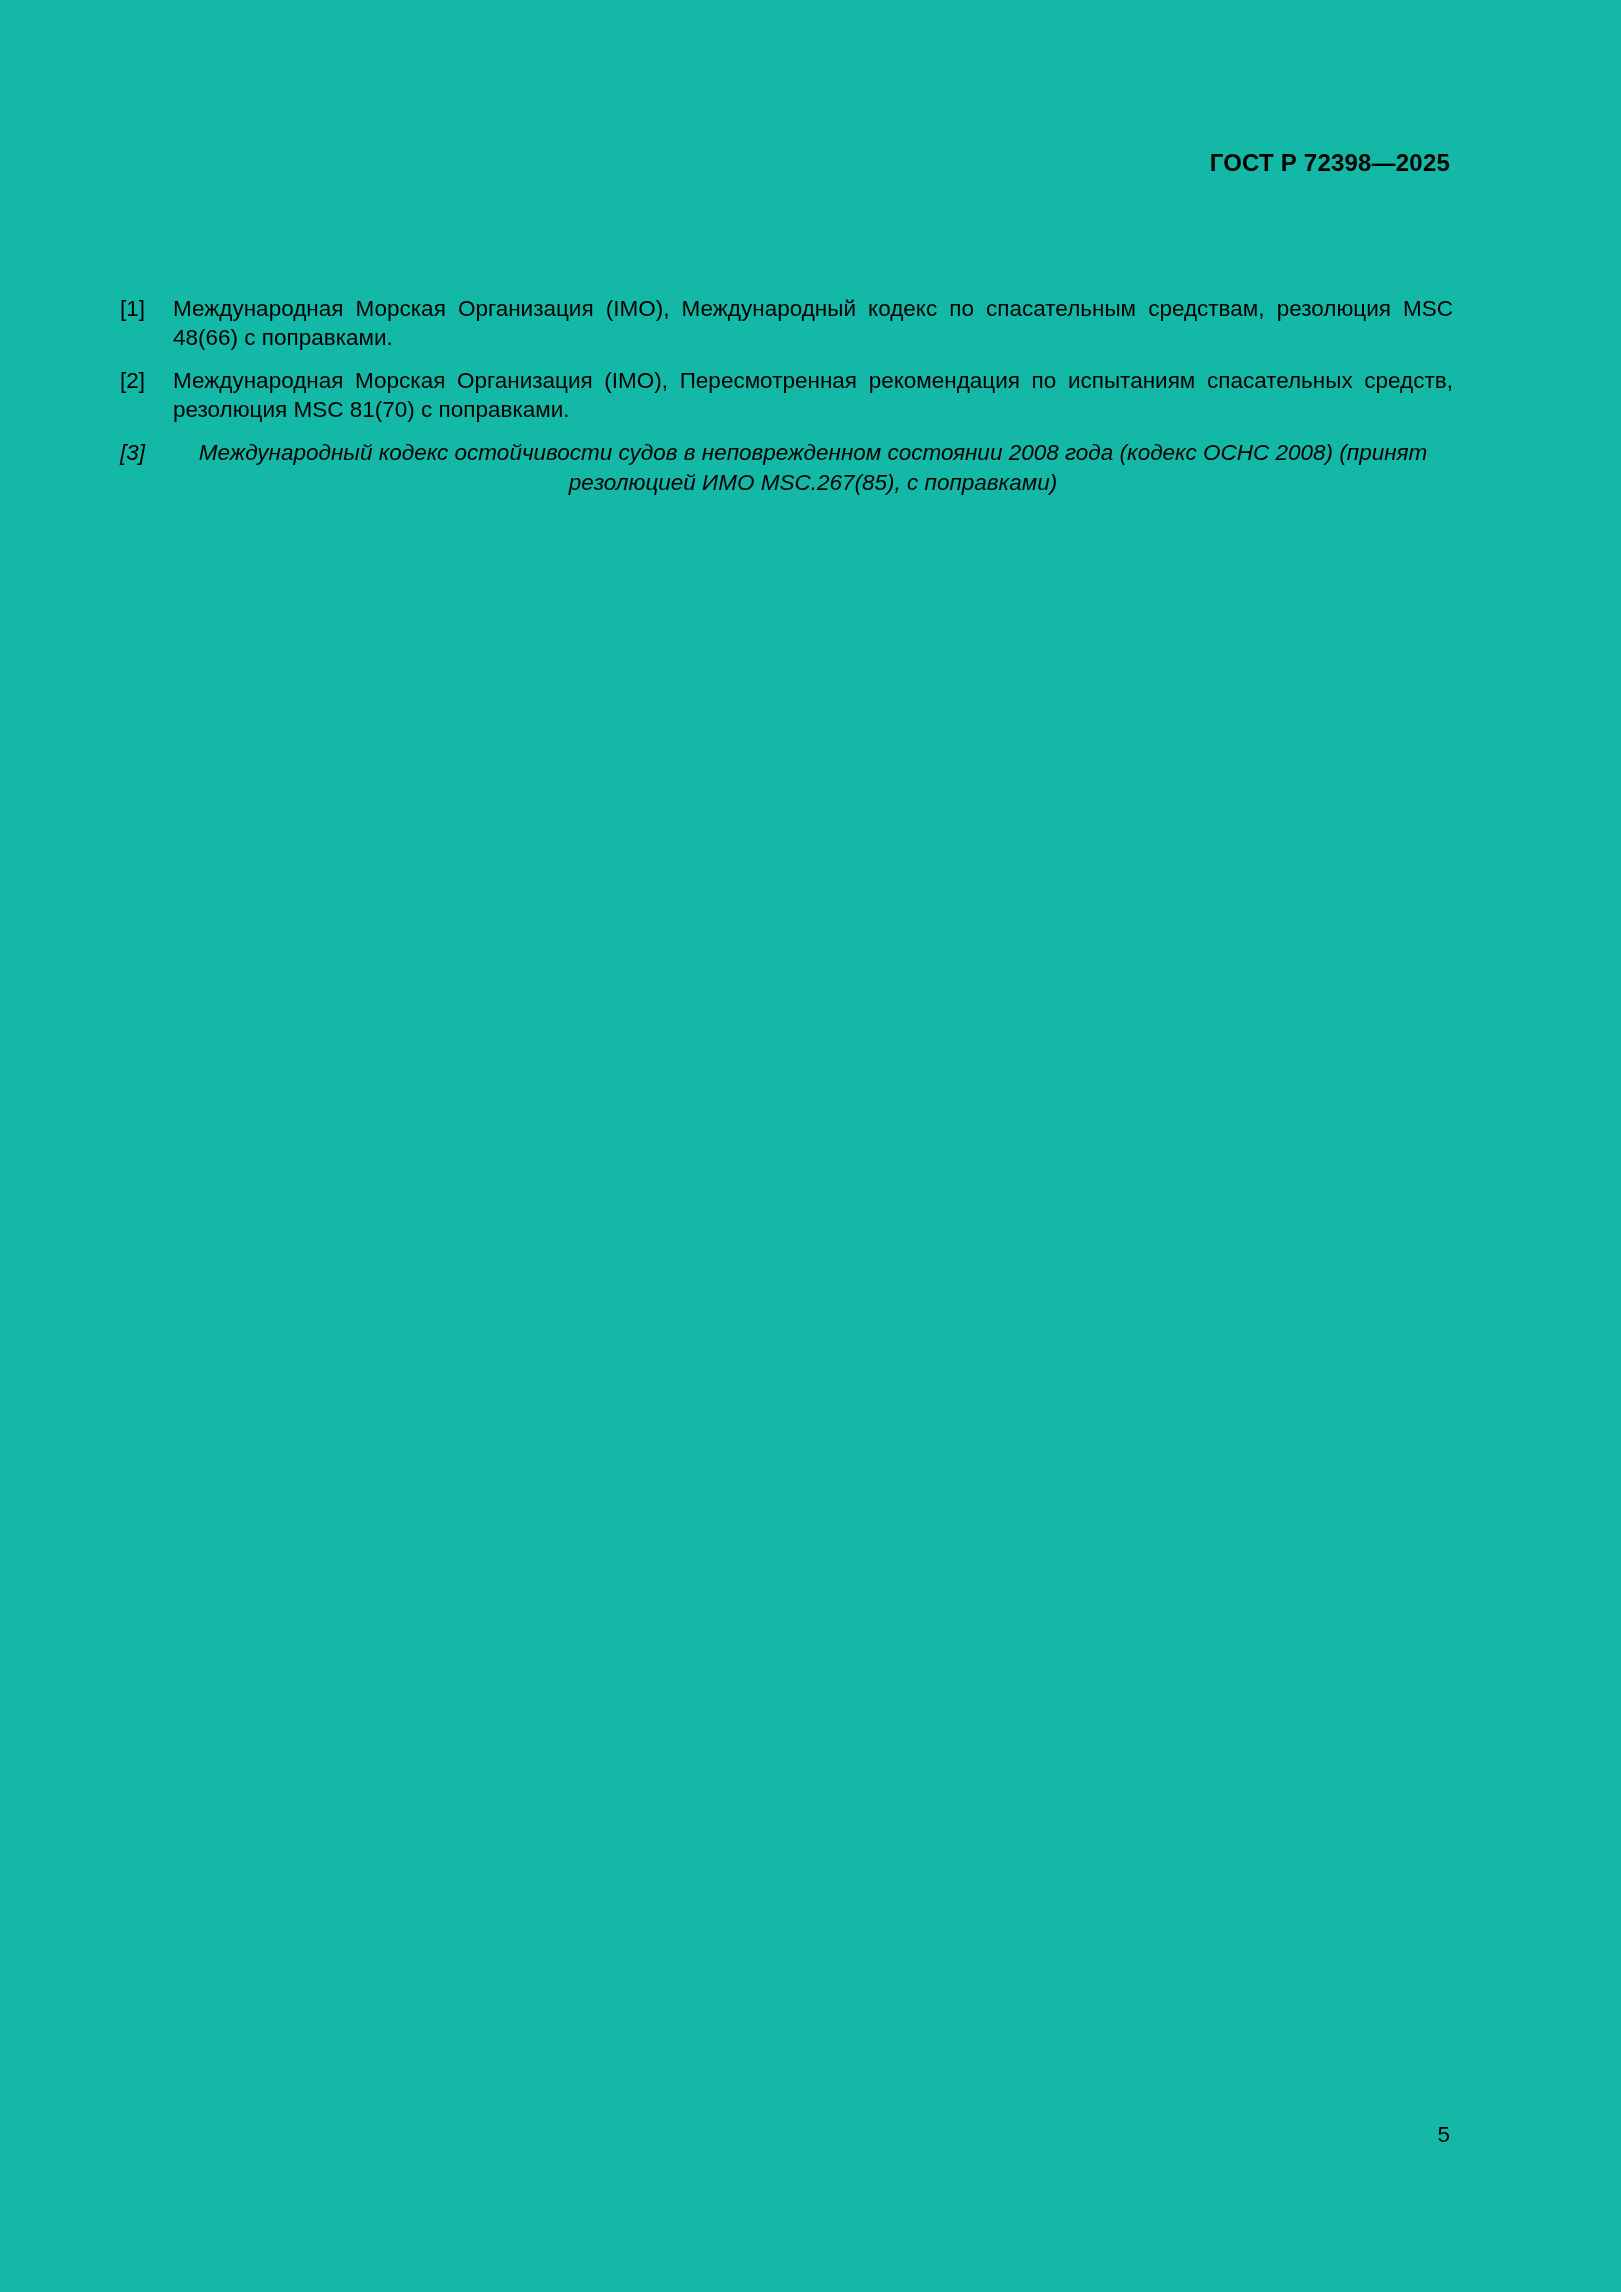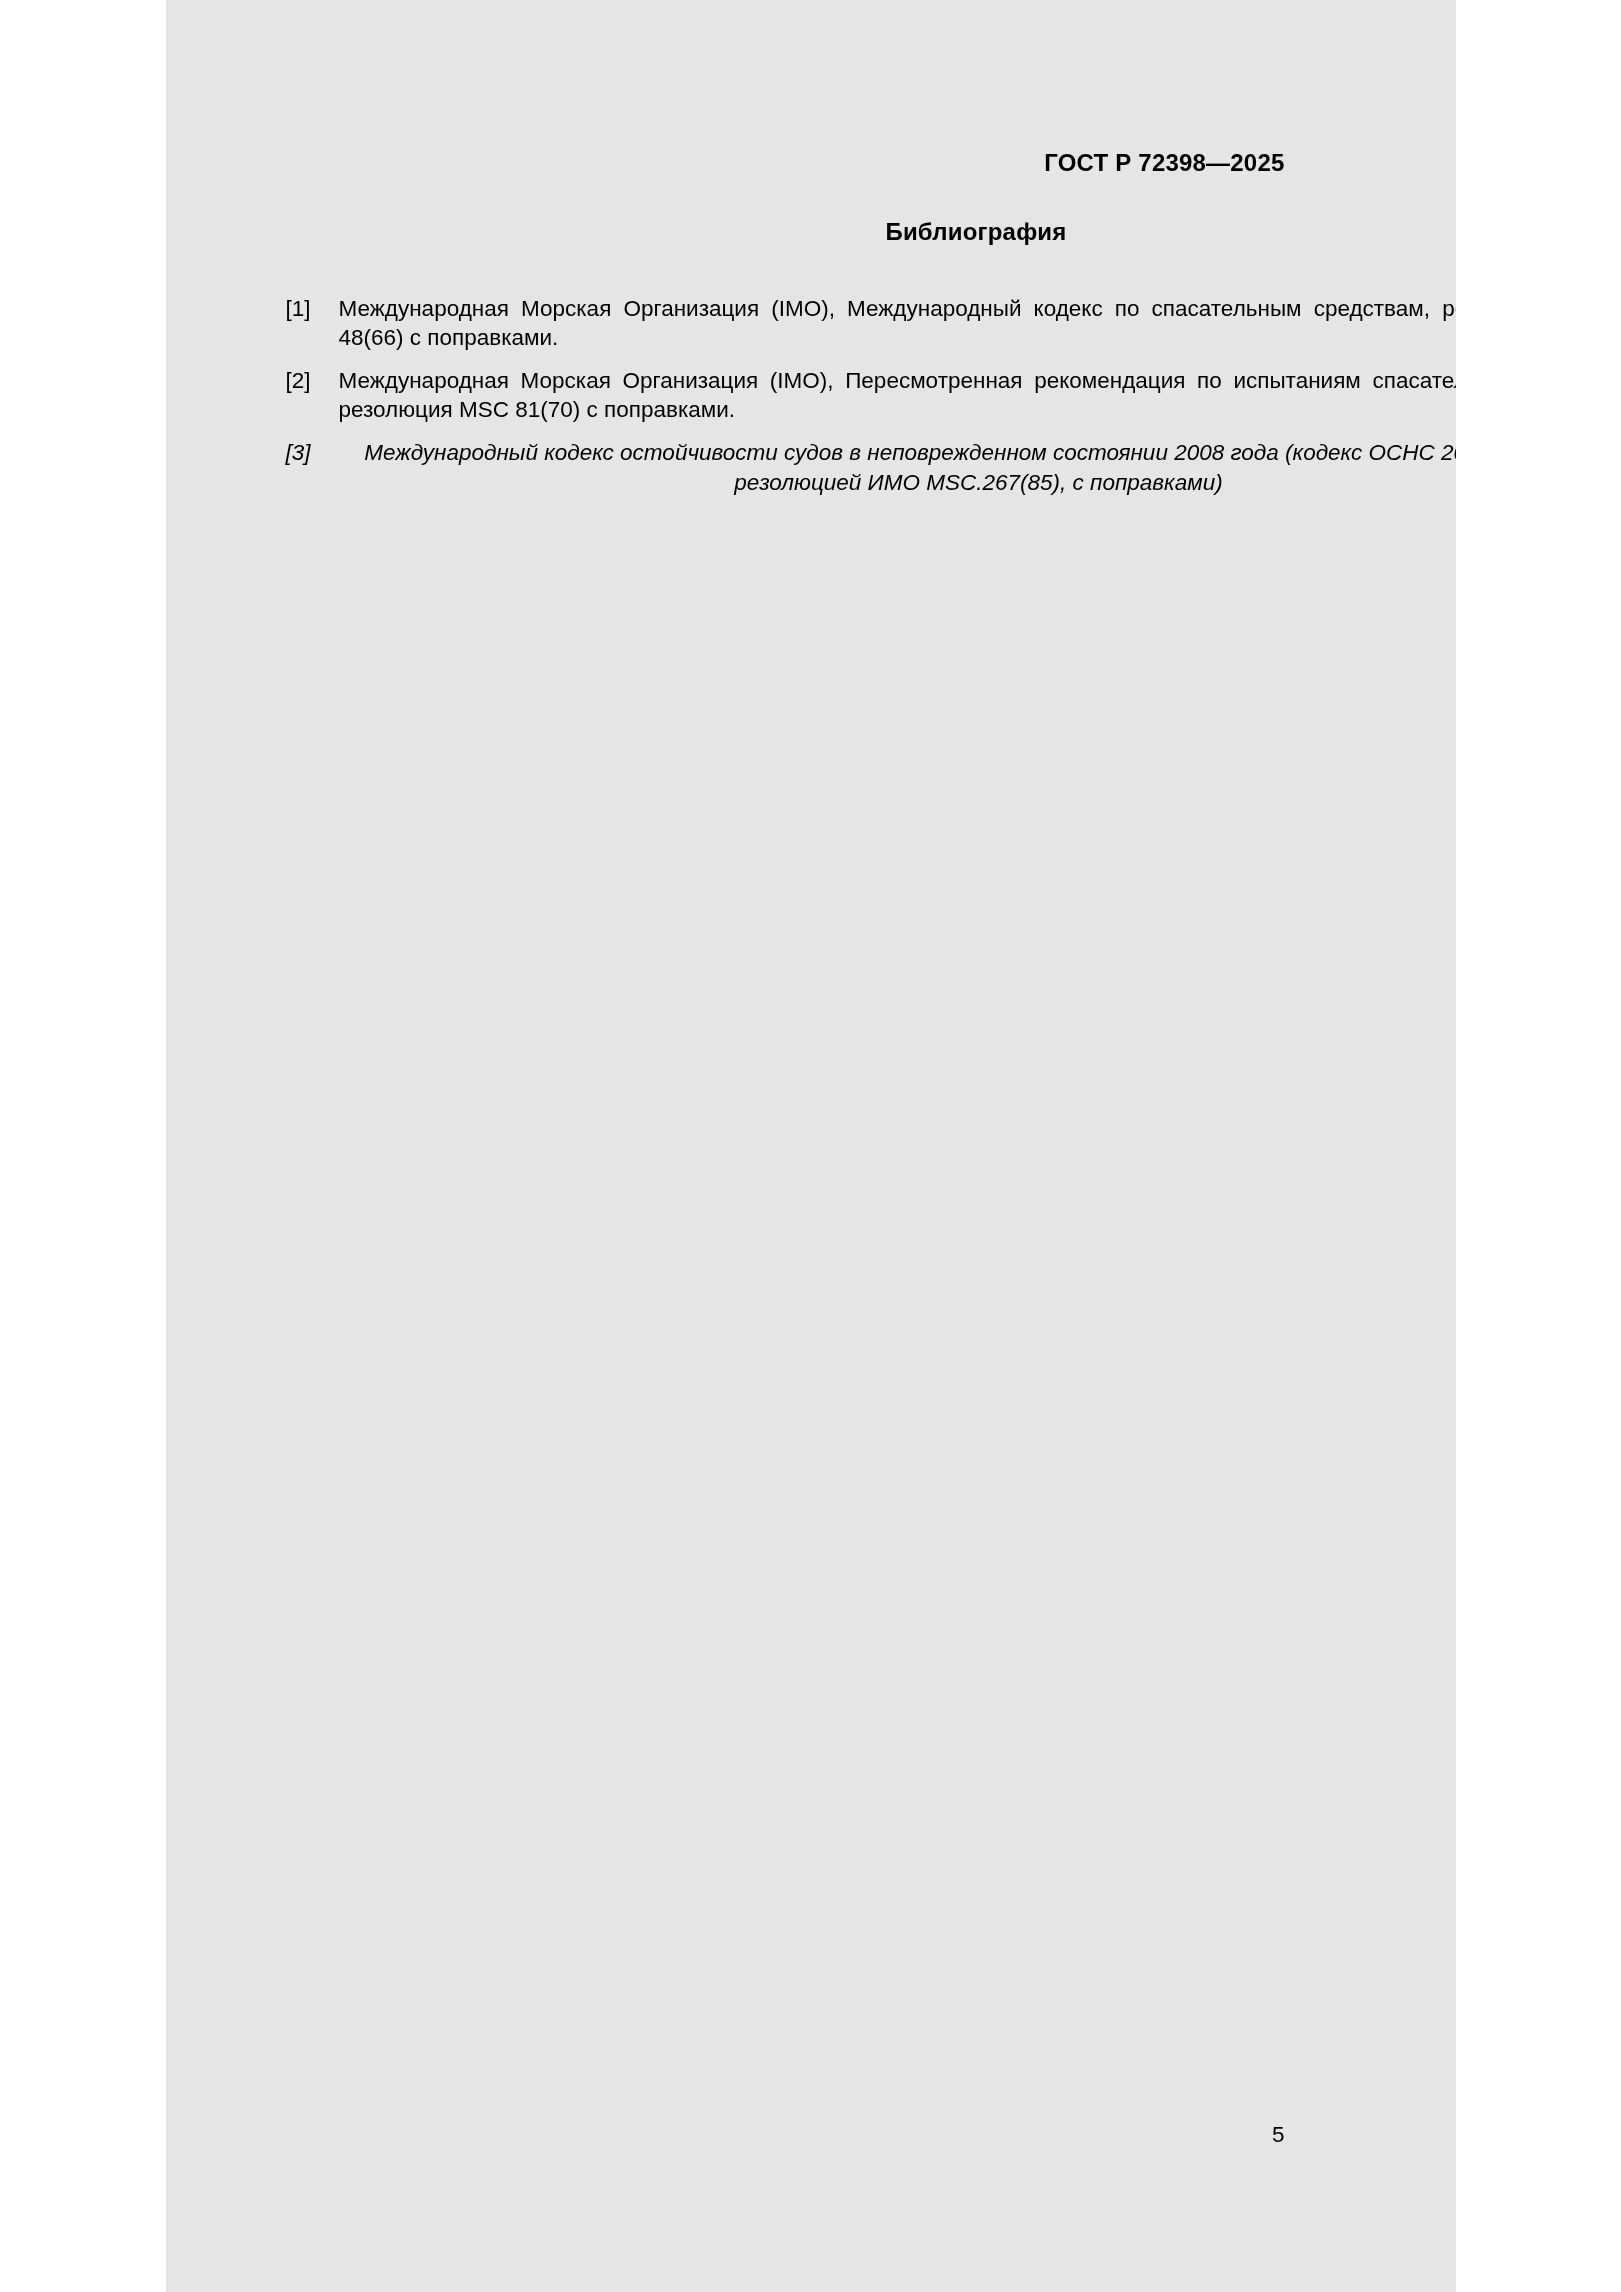--- a/index.html
+++ b/index.html
@@ -2,23 +2,23 @@
 <html lang="ru"><head>
 <meta charset="utf-8">
 <style>
   html, body {
     margin: 0;
     padding: 0;
     background: #ffffff;
   }
   .page {
     position: relative;
-    width: 1290px;
+    width: 1621px;
     height: 2293px;
-    background: #e5e5e5;
+    background: #14b8a6;
     margin: 0 auto;
     font-family: "Liberation Sans", sans-serif;
     color: #000000;
     overflow: hidden;
   }
   .header-std {
     position: absolute;
     top: 149px;
     right: 171px;
     font-size: 24px;
@@ -75,21 +75,20 @@
     font-size: 22.5px;
   }
 </style>
 </head>
 <body>
 
 <div class="page">
 
   <div class="header-std">ГОСТ Р 72398—2025</div>
 
-  <div class="doc-title">Библиография</div>
 
   <div class="biblio-list">
 
     <div class="biblio-item">
       <div class="biblio-num">[1]</div>
       <div class="biblio-text">Международная Морская Организация (IMO), Международный кодекс по спасательным средствам, резолюция MSC 48(66) с поправками.</div>
     </div>
 
     <div class="biblio-item">
       <div class="biblio-num">[2]</div>

